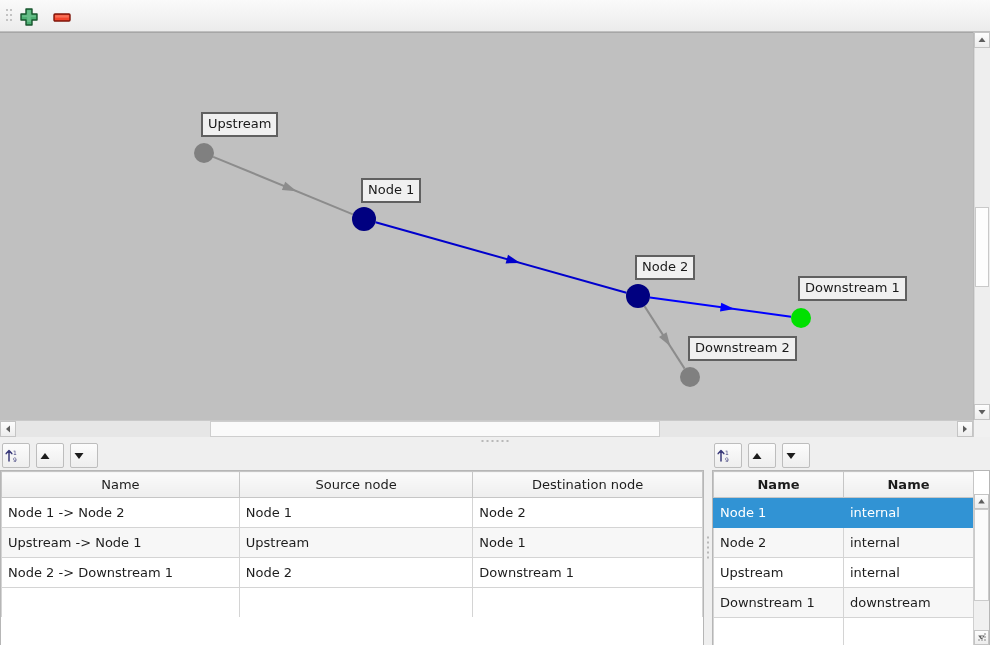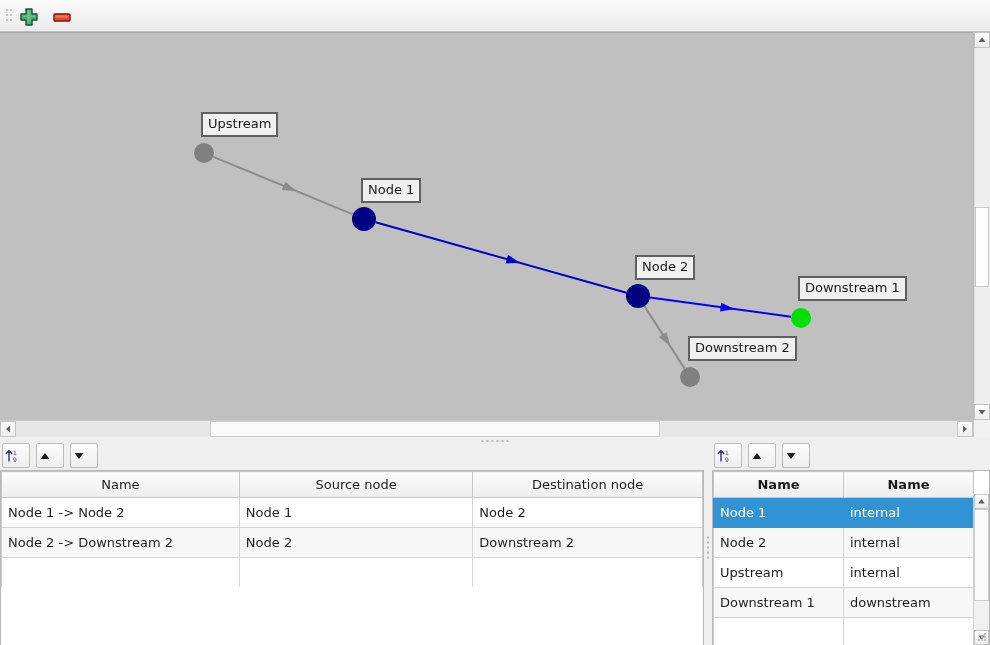--- a/index.html
+++ b/index.html
@@ -441,23 +441,28 @@
             <th>Destination node</th>
           </tr>
         </thead>
         <tbody id="edges-body">
             <tr class="odd">
               <td>Node 1 -&gt; Node 2</td>
               <td>Node 1</td>
               <td>Node 2</td>
             </tr>
             <tr class="even">
-              <td>Node 2 -&gt; Downstream 2</td>
+              <td>Upstream -&gt; Node 1</td>
+              <td>Upstream</td>
+              <td>Node 1</td>
+            </tr>
+            <tr class="odd">
+              <td>Node 2 -&gt; Downstream 1</td>
               <td>Node 2</td>
-              <td>Downstream 2</td>
+              <td>Downstream 1</td>
             </tr>
             <tr>
               <td style="border-top: 1px solid rgb(212, 212, 212); border-bottom: none; background: rgb(255, 255, 255);">&nbsp;</td>
               <td style="border-top: 1px solid rgb(212, 212, 212); border-bottom: none; background: rgb(255, 255, 255);">&nbsp;</td>
               <td style="border-top: 1px solid rgb(212, 212, 212); border-bottom: none; background: rgb(255, 255, 255);">&nbsp;</td>
             </tr>
           </tbody>
       </table>
     </div>
   </div>

